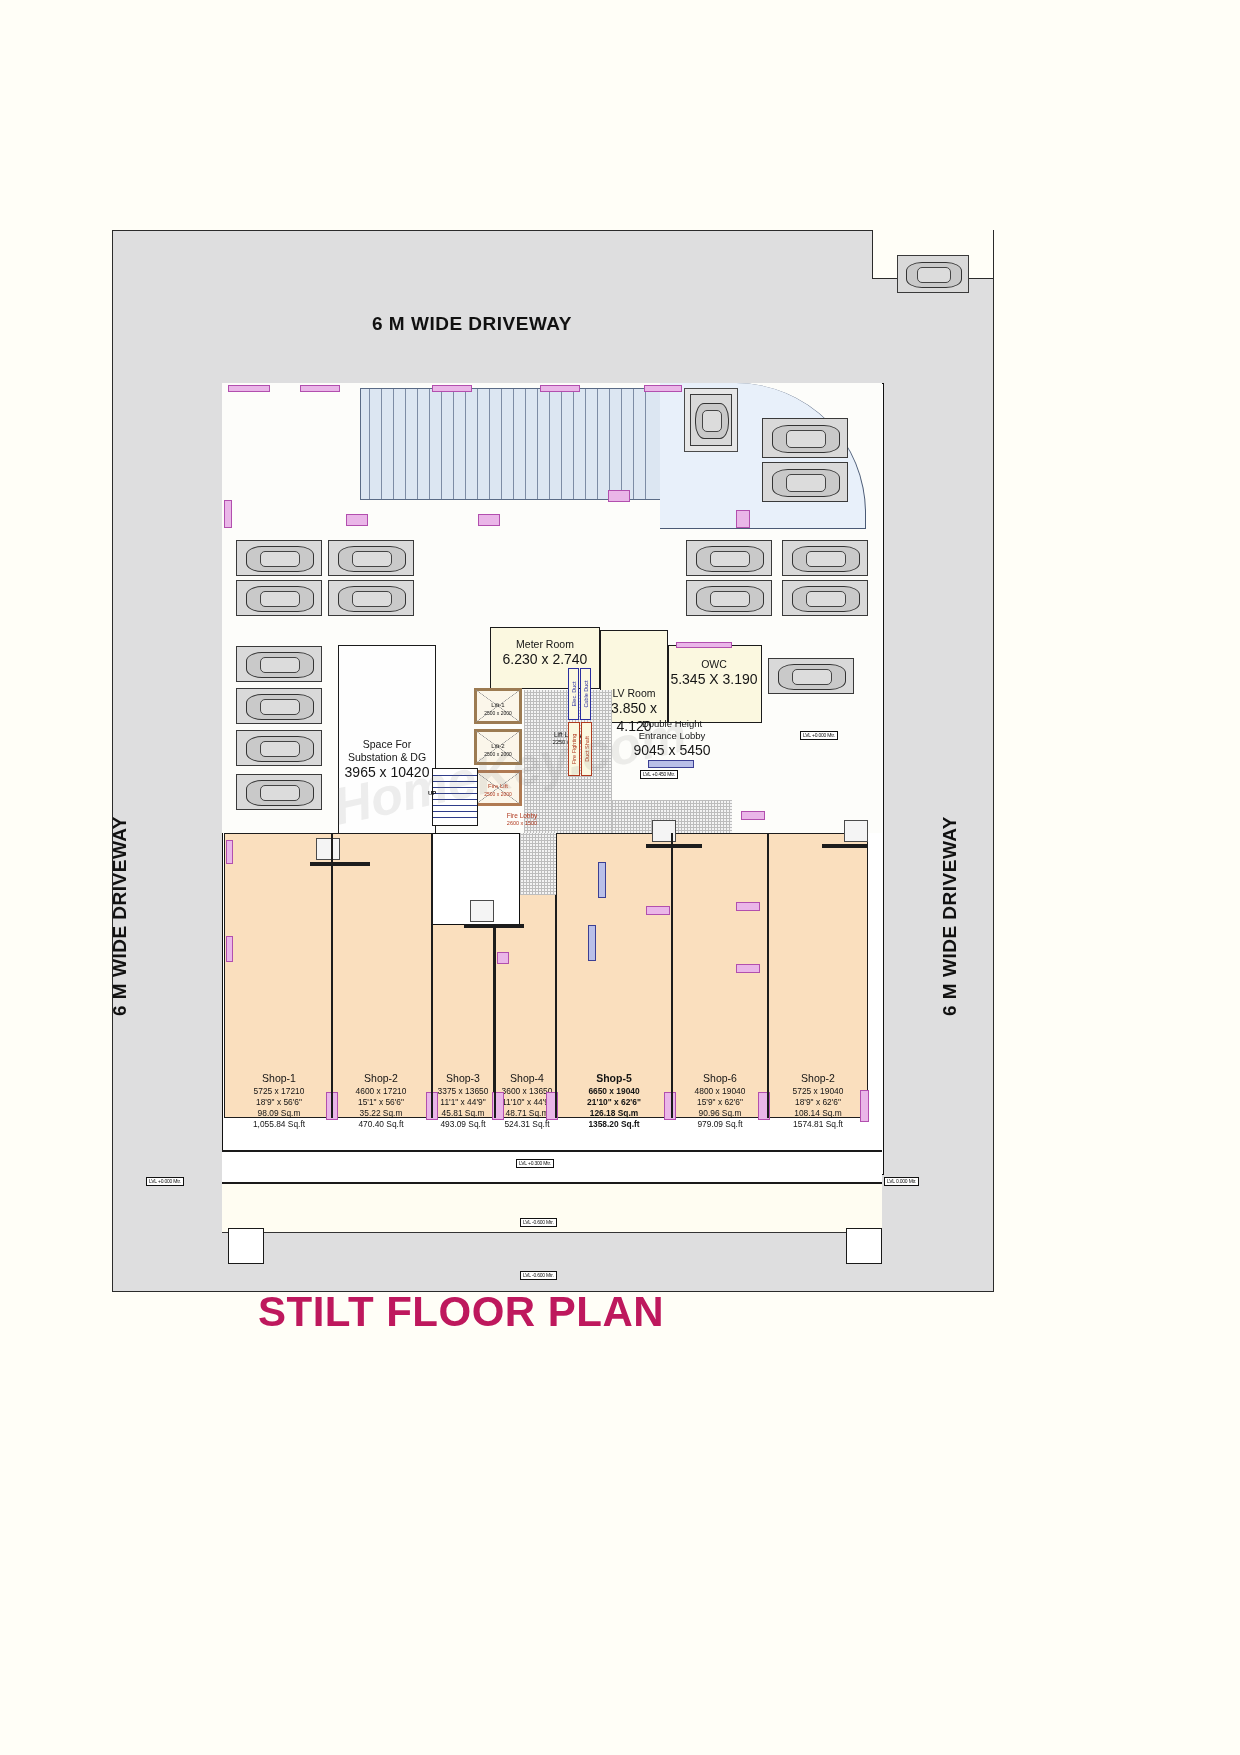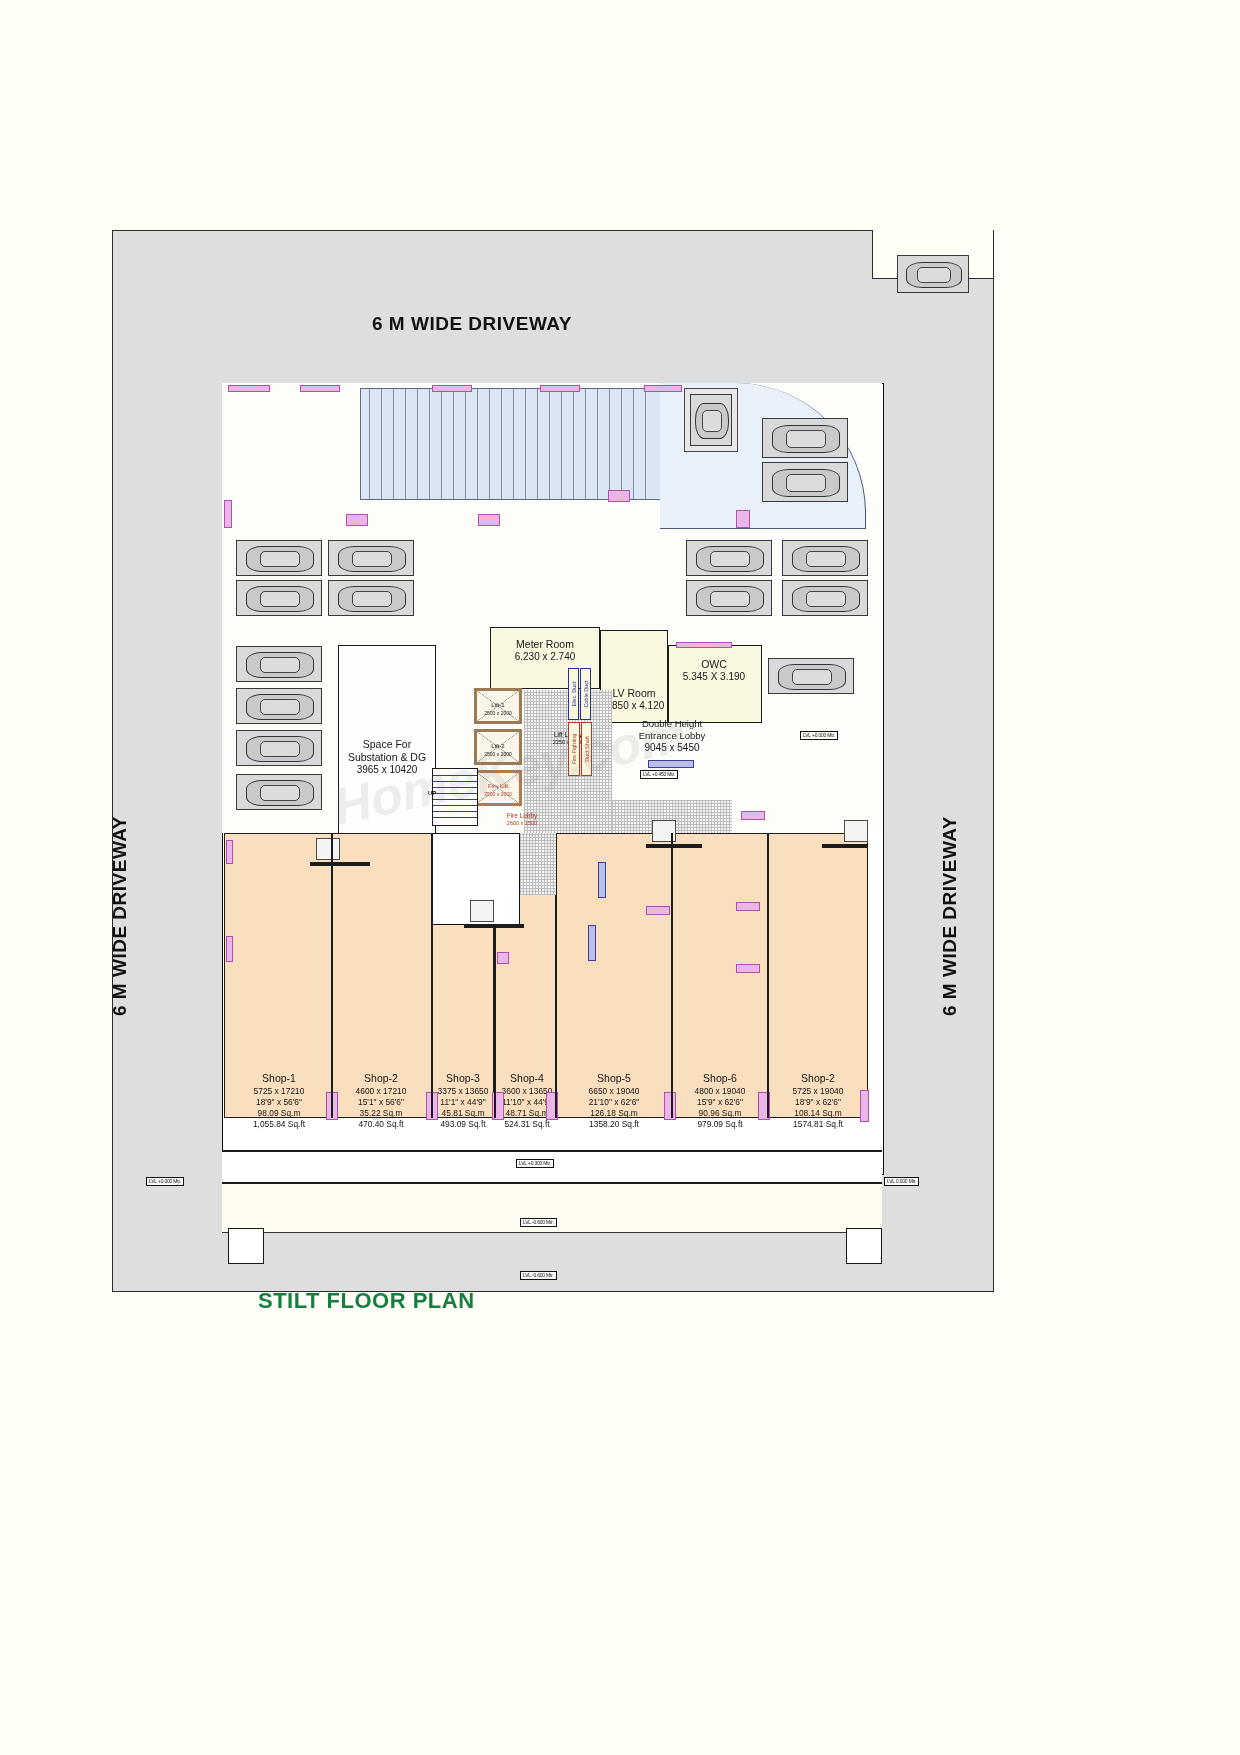--- a/index.html
+++ b/index.html
@@ -33,21 +33,21 @@
   
   .pw{position:absolute;background:#eab6e8;border:1px solid #b24fae;box-sizing:border-box;}
   .bw{position:absolute;background:#b9bfe8;border:1px solid #3b3f93;box-sizing:border-box;}
   .gw{position:absolute;background:#c9c9c9;border:1px solid #4a4a4a;box-sizing:border-box;}
   .kw{position:absolute;background:#1c1c1c;}
 
   
   .room{position:absolute;background:#fbf8e0;border:1.6px solid #1b1b1b;box-sizing:border-box;}
   .rlbl{position:absolute;text-align:center;color:#151515;line-height:1.25;}
   .rlbl .t{font-size:10.5px;}
-  .rlbl .d{font-size:10px;}
+  .rlbl .d{font-size:14px;}
 
   .hatch{position:absolute;background:
      repeating-linear-gradient(0deg,#bdbdbd 0 1px,transparent 1px 3px),
      repeating-linear-gradient(90deg,#bdbdbd 0 1px,transparent 1px 3px);
      background-color:#f4f4f4;}
 
   .lift{position:absolute;background:#fbf6ea;border:3px solid #9c7b52;box-sizing:border-box;}
   .lift::before,.lift::after{content:"";position:absolute;left:-1px;top:-1px;right:-1px;bottom:-1px;}
   .lift::before{background:linear-gradient(to top right,transparent calc(50% - .5px),#8c8c8c 50%,transparent calc(50% + .5px));}
   .lift::after{background:linear-gradient(to bottom right,transparent calc(50% - .5px),#8c8c8c 50%,transparent calc(50% + .5px));}
@@ -57,21 +57,21 @@
   .shop{position:absolute;background:#fadfbe;border:1px solid #1d1d1d;box-sizing:border-box;}
   .shoplbl{position:absolute;text-align:center;color:#141414;line-height:1.32;}
   .shoplbl .nm{font-size:10.5px;}
   .shoplbl .ln{font-size:8.4px;}
 
   .stair{position:absolute;background:#ffffff;border:1.5px solid #1a1a1a;box-sizing:border-box;}
   .stair i{position:absolute;left:0;right:0;height:1px;background:#2e3c8a;}
 
   .lvlmark{position:absolute;background:#ffffff;border:1px solid #111;font-size:5px;color:#111;text-align:center;line-height:1;padding:1px 2px;letter-spacing:-.2px;white-space:nowrap;}
 
-  .title{position:absolute;left:258px;top:1288px;font-size:22px;font-weight:bold;color:#15803d;letter-spacing:.5px;}
+  .title{position:absolute;left:258px;top:1288px;font-size:42px;font-weight:bold;color:#be185d;letter-spacing:.5px;}
 
   .wm{position:absolute;color:rgba(120,120,120,.13);font-size:52px;font-weight:bold;font-style:italic;transform:rotate(-12deg);pointer-events:none;white-space:nowrap;}
 
   .duct{position:absolute;background:#fbf8e0;border:1.4px solid #2a2fa0;box-sizing:border-box;}
   .duct span{position:absolute;left:50%;top:50%;transform:translate(-50%,-50%) rotate(-90deg);font-size:5.5px;color:#2a2fa0;white-space:nowrap;}
   .duct.red{border-color:#b03a1f;}
   .duct.red span{color:#b03a1f;}
 </style>
 </head>
 <body>
@@ -276,21 +276,21 @@
     <div class="ln">45.81 Sq.m</div>
     <div class="ln">493.09 Sq.ft</div>
   </div>
   <div class="shoplbl" style="left:496px;top:1072px;width:62px;">
     <div class="nm">Shop-4</div>
     <div class="ln">3600 x 13650</div>
     <div class="ln">11'10" x 44'9"</div>
     <div class="ln">48.71 Sq.m</div>
     <div class="ln">524.31 Sq.ft</div>
   </div>
-  <div class="shoplbl" style="left:583px;top:1072px;width:62px;">
+  <div class="shoplbl" style="left:583px;top:1072px;width:62px;font-weight:bold;">
     <div class="nm">Shop-5</div>
     <div class="ln">6650 x 19040</div>
     <div class="ln">21'10" x 62'6"</div>
     <div class="ln">126.18 Sq.m</div>
     <div class="ln">1358.20 Sq.ft</div>
   </div>
   <div class="shoplbl" style="left:689px;top:1072px;width:62px;">
     <div class="nm">Shop-6</div>
     <div class="ln">4800 x 19040</div>
     <div class="ln">15'9" x 62'6"</div>

